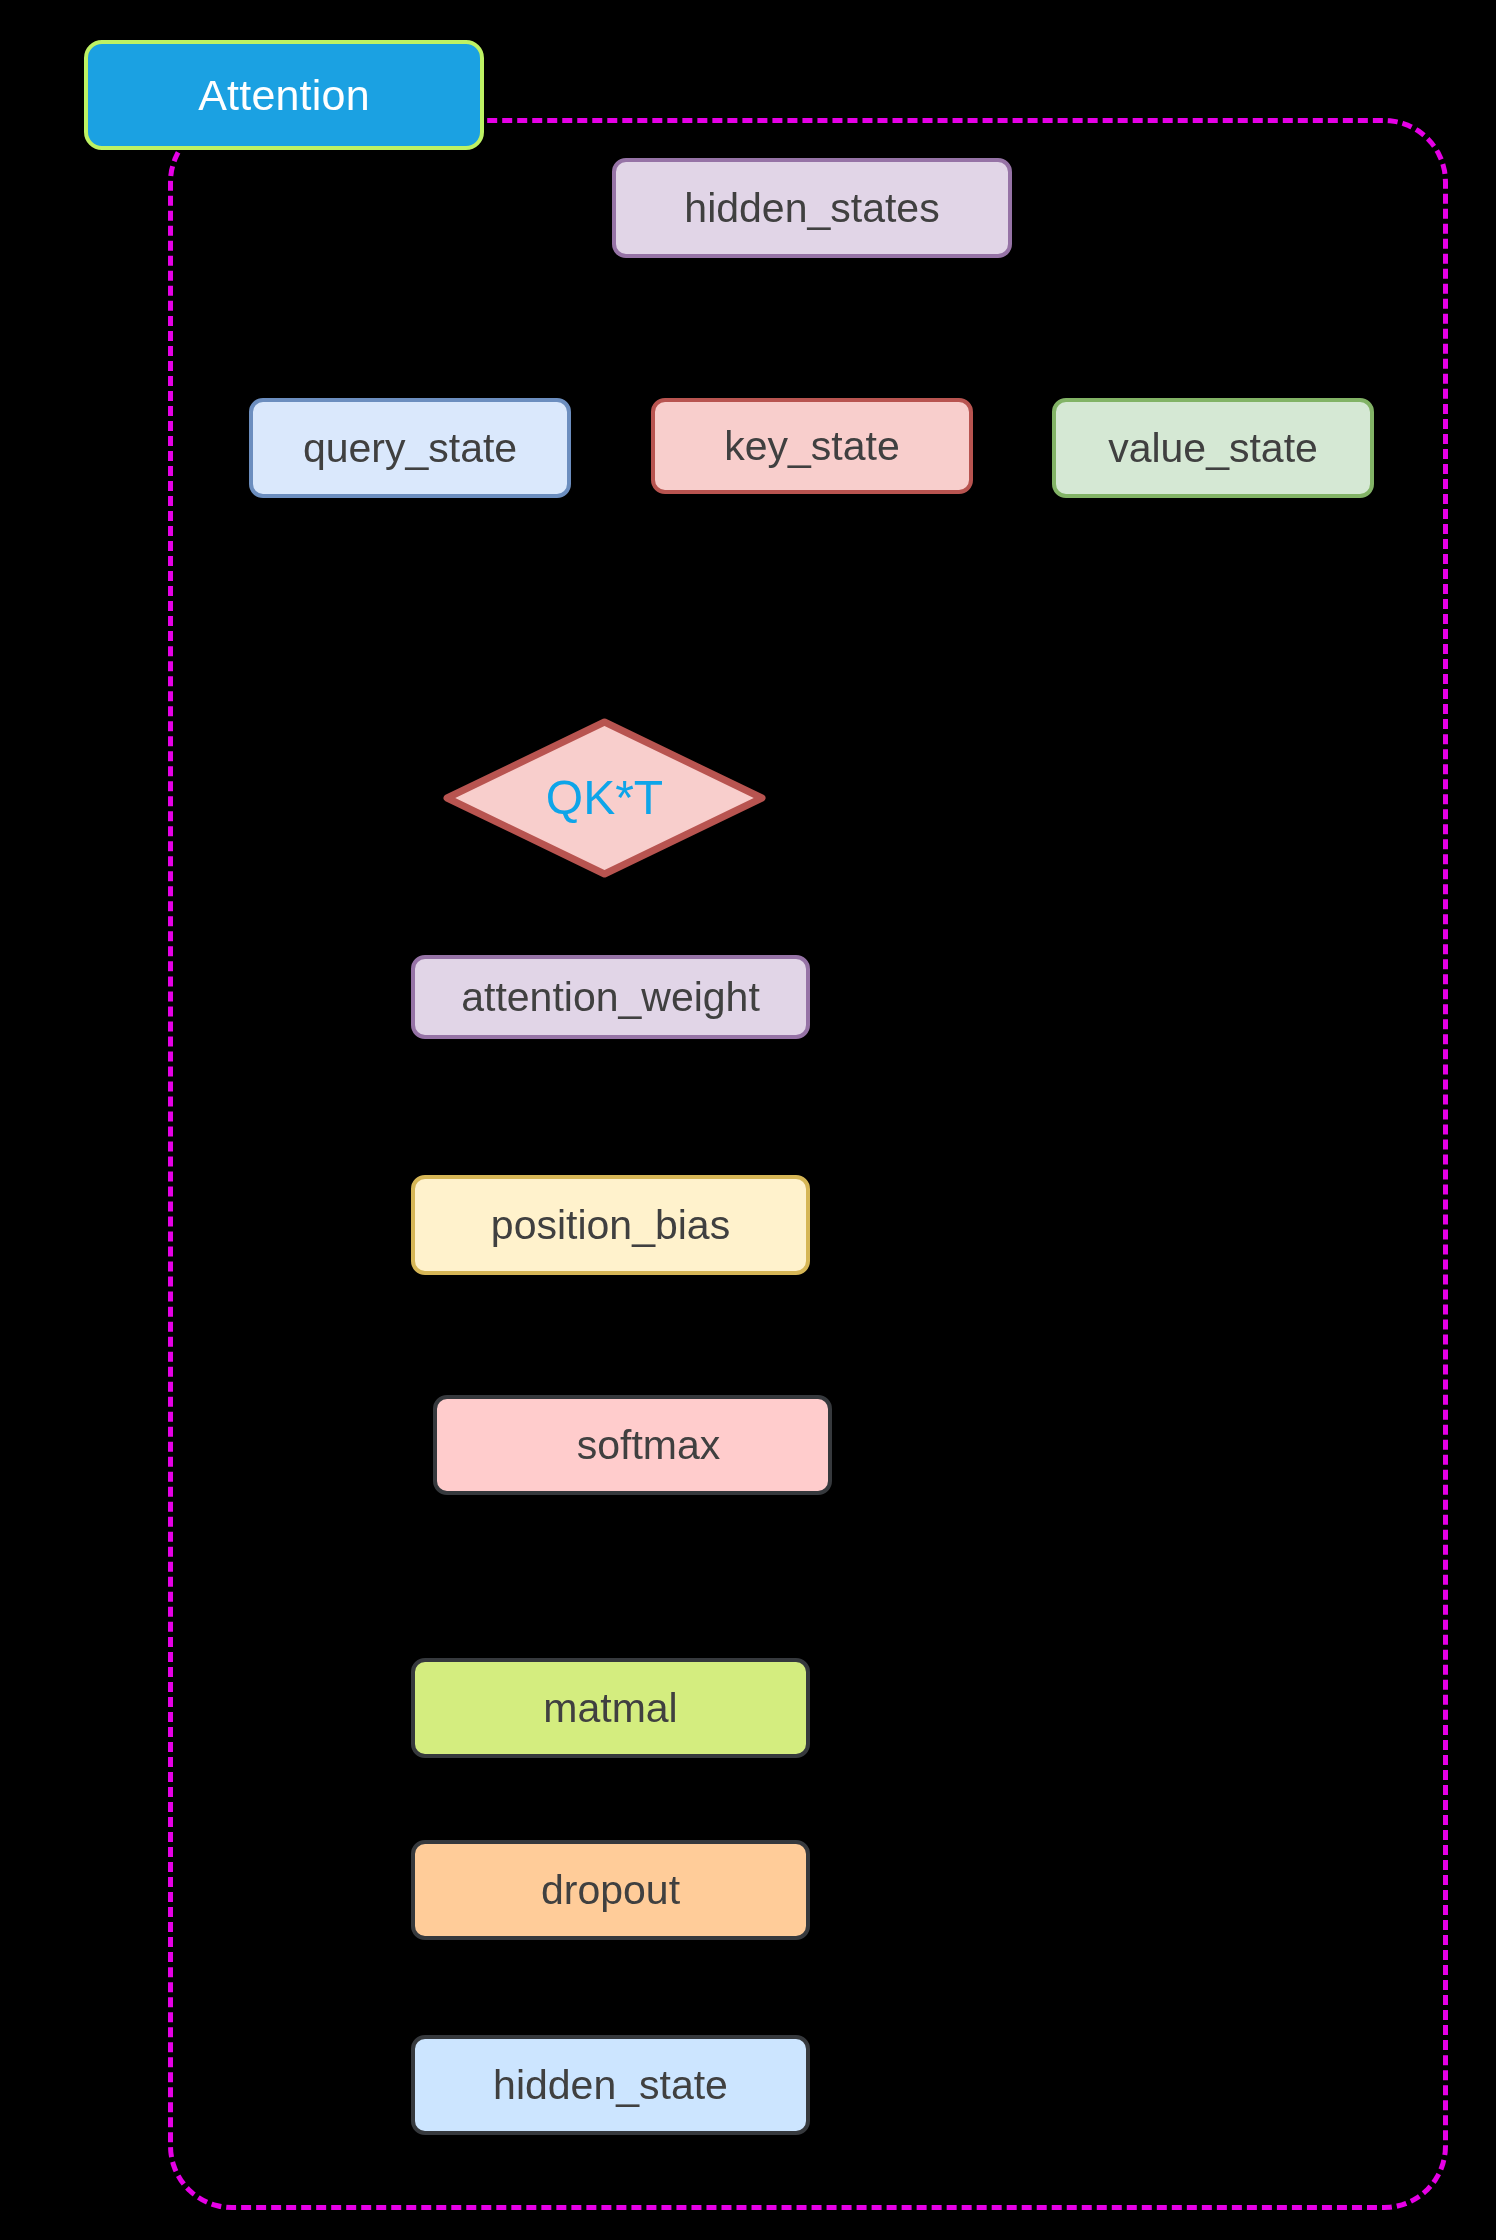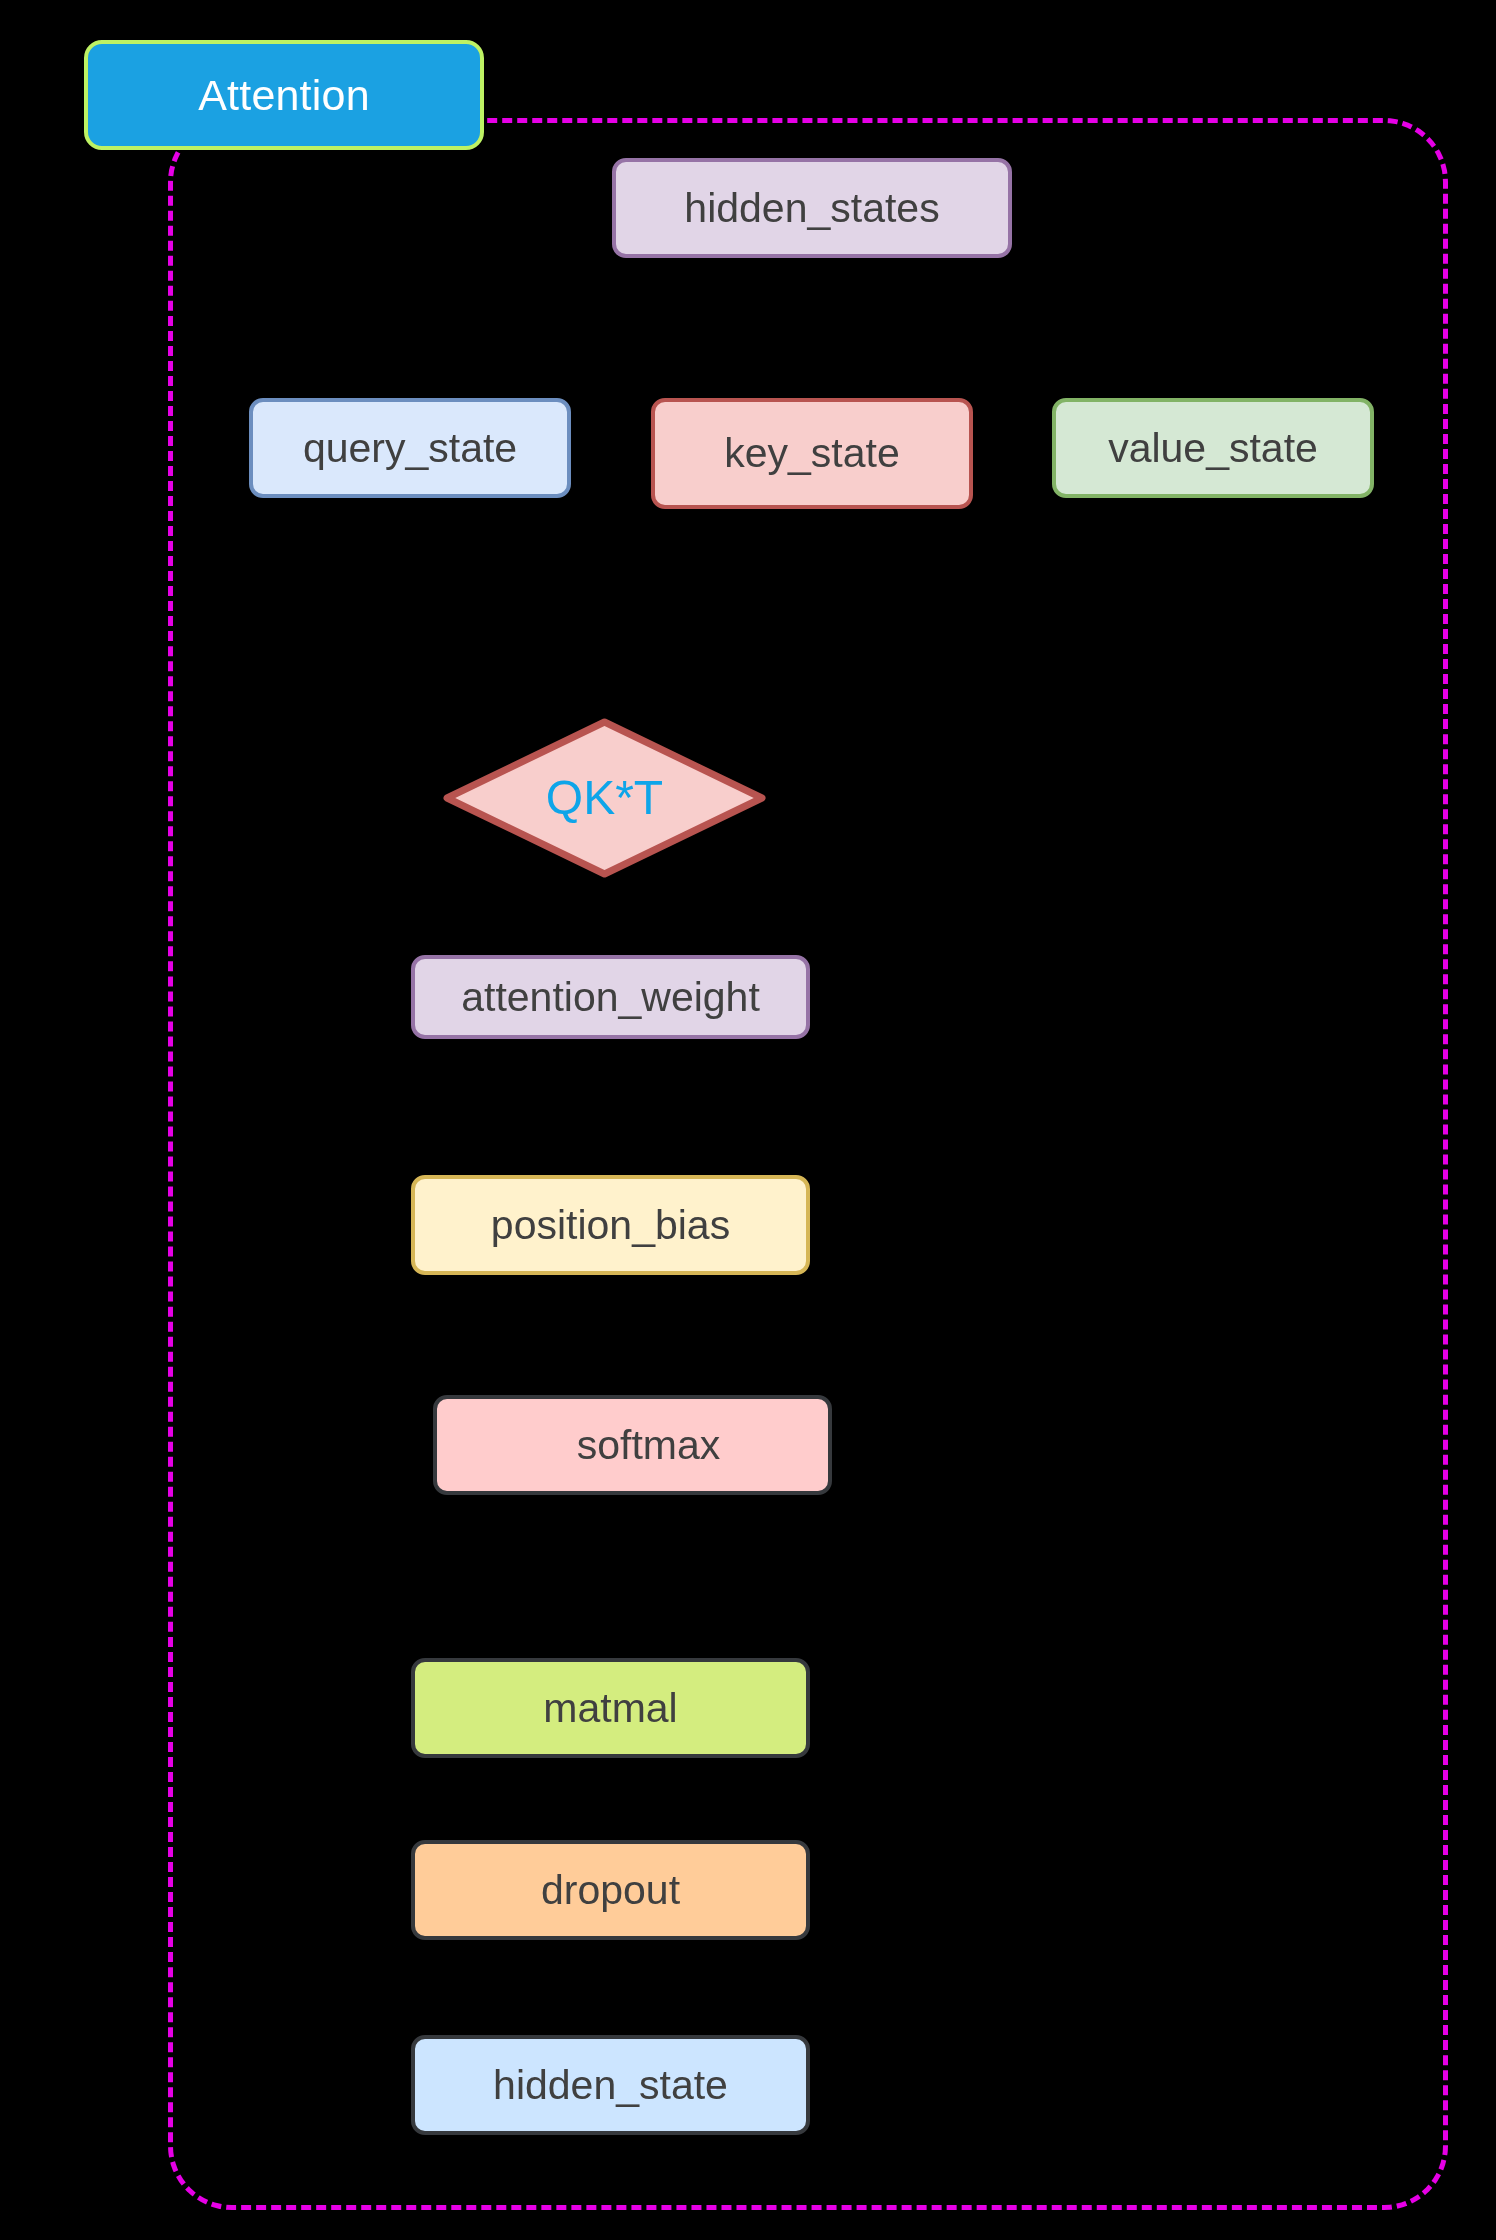--- a/index.html
+++ b/index.html
@@ -124,21 +124,21 @@
   </div>
 
   <div class="node" style="left:612px; top:158px; width:400px; height:100px; background:#e1d5e7; border-color:#9673a6;">
     <span class="node-label">hidden_states</span>
   </div>
 
   <div class="node" style="left:249px; top:398px; width:322px; height:100px; background:#dae8fc; border-color:#6c8ebf;">
     <span class="node-label">query_state</span>
   </div>
 
-  <div class="node" style="left:651px; top:398px; width:322px; height:111px; background:#f8cecc; border-color:#b85450;">
+  <div class="node" style="left:651px; top:398px; width:322px; height:96px; background:#f8cecc; border-color:#b85450;">
     <span class="node-label">key_state</span>
   </div>
 
   <div class="node" style="left:1052px; top:398px; width:322px; height:100px; background:#d5e8d4; border-color:#82b366;">
     <span class="node-label">value_state</span>
   </div>
 
   <div class="diamond-wrap" style="left:443px; top:718px; width:323px; height:160px;">
     <svg width="323" height="160" viewBox="0 0 323 160">
       <polygon points="161.5,4 319,80 161.5,156 4,80" fill="#f8cecc" stroke="#b85450" stroke-width="7" stroke-linejoin="round"></polygon>

